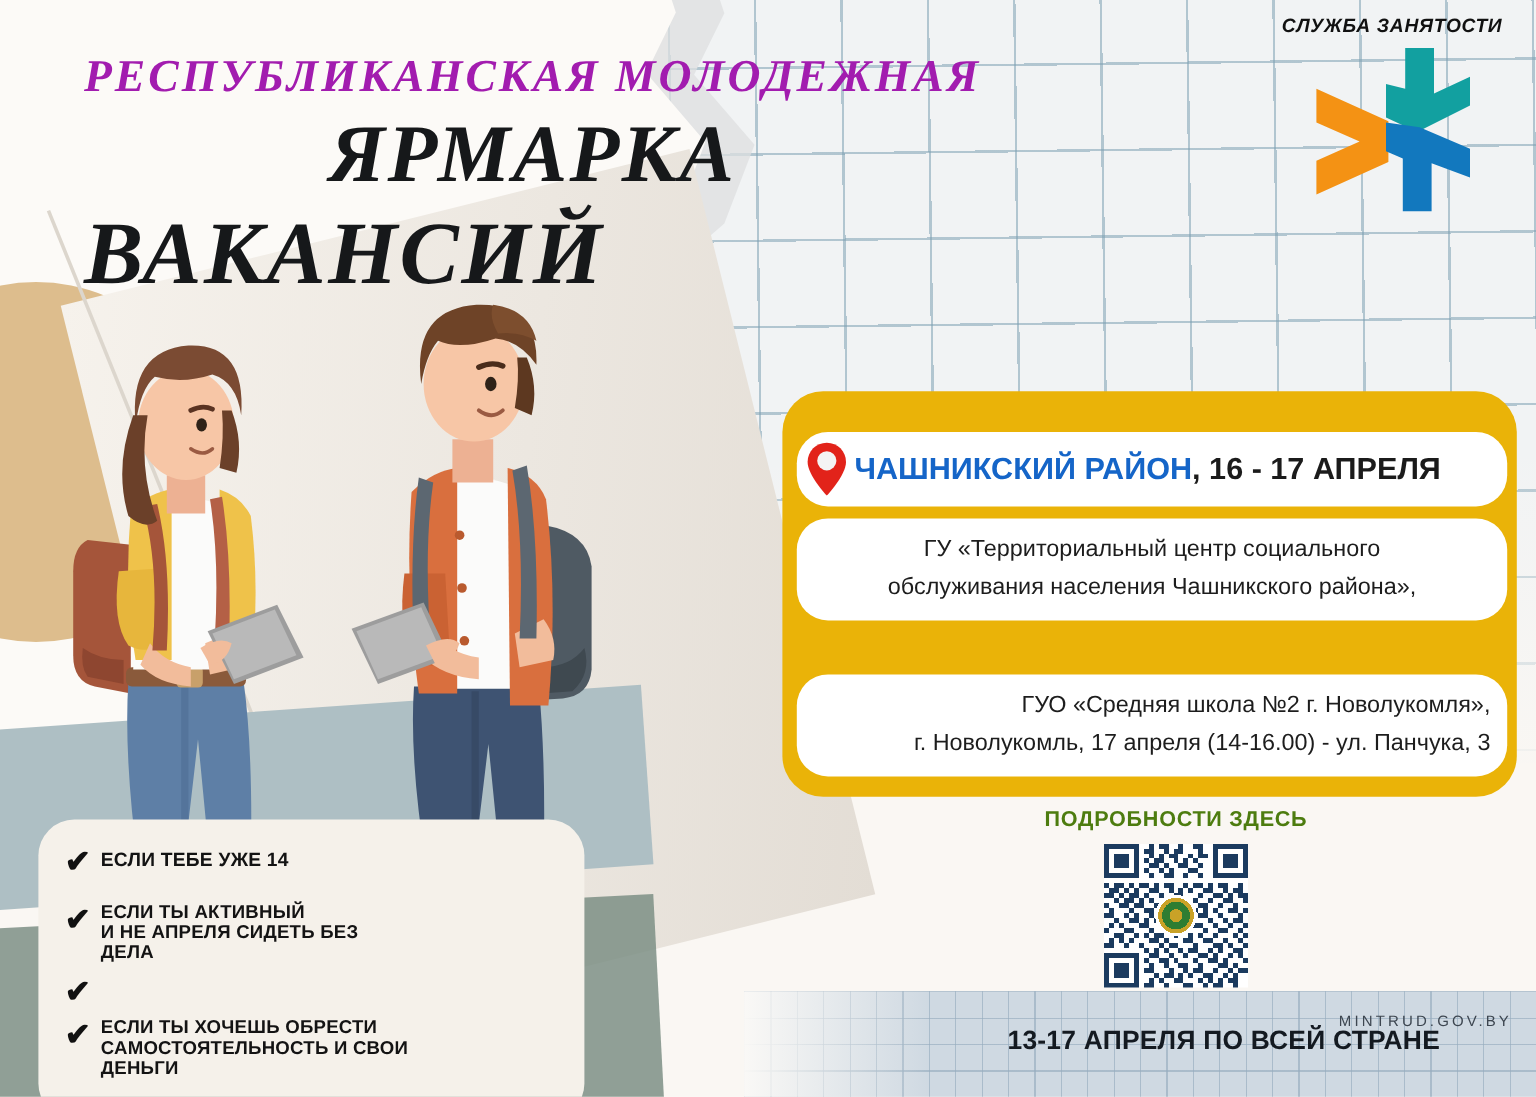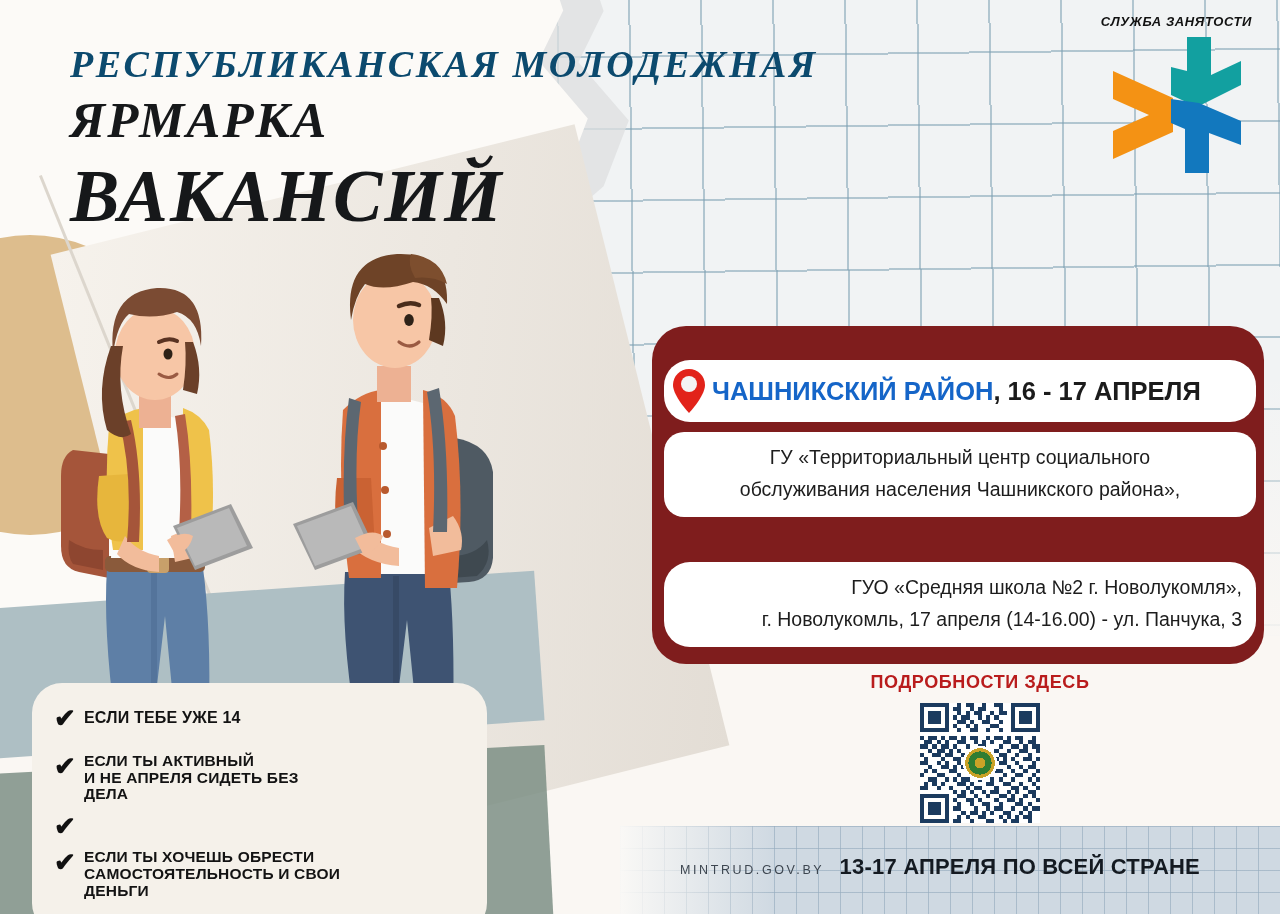--- a/index.html
+++ b/index.html
@@ -82,79 +82,79 @@
   }
   .fine-grid::before{
     content:""; position:absolute; left:0; top:0; width:100%; height:100%;
     background:linear-gradient(to right, rgba(252,250,247,.95) 0%, rgba(252,250,247,0) 22%);
   }
 
   
   .title-block { position:absolute; left:70px; top:42px; z-index:8; }
   .t-line1 {
     font-family:"Liberation Serif", serif; font-style:italic; font-weight:700;
-    font-size:38px; letter-spacing:2.5px; color:#0c4a6e; white-space:nowrap;
+    font-size:38px; letter-spacing:2.5px; color:#a21caf; white-space:nowrap;
   }
   .t-line2, .t-line3 {
     font-family:"Liberation Serif", serif; font-style:italic; font-weight:700;
     color:#16181a; line-height:.96; white-space:nowrap;
   }
-  .t-line2 { font-size:51px; letter-spacing:2px; margin-top:10px; }
+  .t-line2 { font-size:68px; letter-spacing:2px; margin-top:10px;text-align:center; }
   .t-line3 { font-size:74px; letter-spacing:2px; margin-top:16px; }
 
   
   .logo-wrap { position:absolute; right:28px; top:14px; z-index:9; text-align:center; }
   .logo-caption {
-    font-size:13px; font-weight:700; font-style:italic; letter-spacing:.6px;
+    font-size:16px; font-weight:700; font-style:italic; letter-spacing:.6px;
     color:#111; margin-bottom:0;
   }
   .logo-mark { width:150px; height:150px; display:block; margin:0 auto; }
 
   
   .chars { position:absolute; left:55px; top:250px; width:480px; height:470px; z-index:6; }
 
   
   .info-card {
     position:absolute; left:652px; top:326px; width:612px; height:338px;
-    background:#7f1d1d; border-radius:34px; z-index:10;
+    background:#eab308; border-radius:34px; z-index:10;
   }
   .bubble {
     background:#ffffff; border-radius:26px; padding:10px 16px;
   }
   .bubble-head {
     position:absolute; left:12px; top:34px; width:592px;
     display:flex; align-items:center; gap:6px;
     padding:8px 10px 8px 8px;
   }
   .pin { width:34px; height:46px; flex:0 0 34px; }
   .head-text { font-size:25.5px; font-weight:700; color:#1b1b1b; white-space:nowrap; }
   .head-text .place { color:#1565c8; }
 
   .bubble-body {
     position:absolute; left:12px; top:106px; width:592px;
-    padding:10px 14px 12px; text-align:center;border-radius:20px;
+    padding:10px 14px 12px; text-align:center;
   }
   .bubble-body p { font-size:19.5px; color:#1d1d1d; line-height:1.62; }
 
   .bubble-body2 {
     position:absolute; left:12px; top:236px; width:592px;
     padding:10px 14px 12px; text-align:right;
   }
   .bubble-body2 p { font-size:19.5px; color:#1d1d1d; line-height:1.62; }
 
   
   .qr-block { position:absolute; left:855px; top:672px; width:250px; text-align:center; z-index:10; }
-  .qr-title { font-size:18px; font-weight:700; letter-spacing:.6px; color:#b91c1c; }
+  .qr-title { font-size:18px; font-weight:700; letter-spacing:.6px; color:#4d7c0f; }
   .qr-code { width:120px; height:120px; margin:10px auto 0; display:block; }
 
   
   .site-url {
-    position:absolute; left:0; right:0; top:844px; text-align:left;
+    position:absolute; left:0; right:0; top:844px; text-align:right;
     font-size:12.5px; letter-spacing:2.6px; color:#3d4650; z-index:11;
-    width:1280px; padding-right:20px;margin-top:19px;
+    width:1280px; padding-right:20px;
   }
   .site-url span { margin-left:680px; }
   .country-line {
     position:absolute; left:820px; top:854px; width:380px; text-align:right;
     font-size:22px; font-weight:700; color:#141a21; z-index:11; letter-spacing:.2px;
   }
 
   
   .check-card {
     position:absolute; left:32px; top:683px; width:455px; height:250px;

